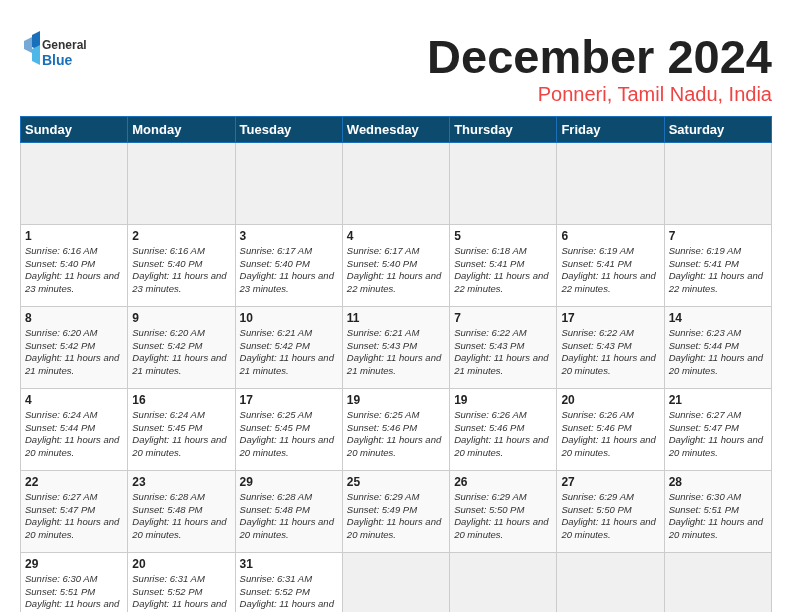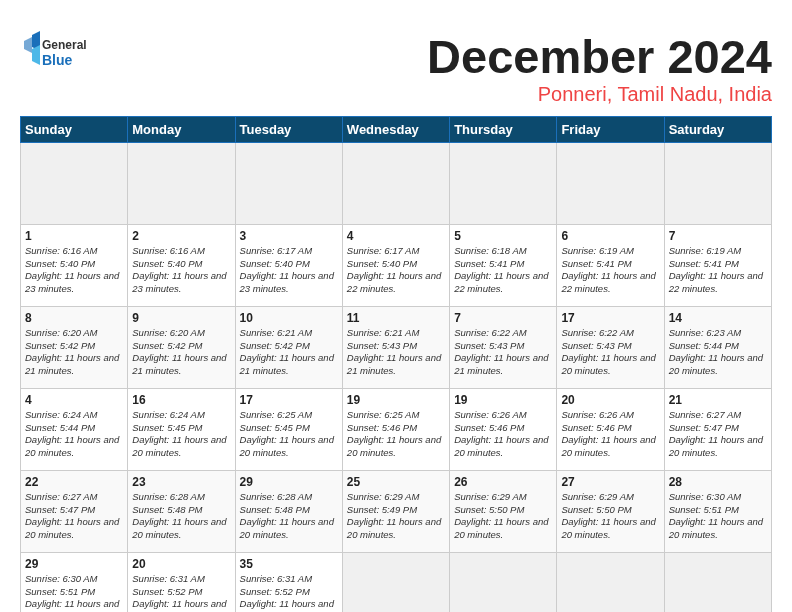--- a/index.html
+++ b/index.html
@@ -375,21 +375,21 @@
       </td>
           <td>
         <span class="day-num">20</span>
         <div class="cell-text">
           Sunrise: 6:31 AM<br>
           Sunset: 5:52 PM<br>
           Daylight: 11 hours and 20 minutes.
         </div>
       </td>
           <td>
-        <span class="day-num">35</span>
+        <span class="day-num">31</span>
         <div class="cell-text">
           Sunrise: 6:31 AM<br>
           Sunset: 5:52 PM<br>
           Daylight: 11 hours and 21 minutes.
         </div>
       </td>
           <td class="empty-cell"></td>
           <td class="empty-cell"></td>
           <td class="empty-cell"></td>
           <td class="empty-cell"></td>

